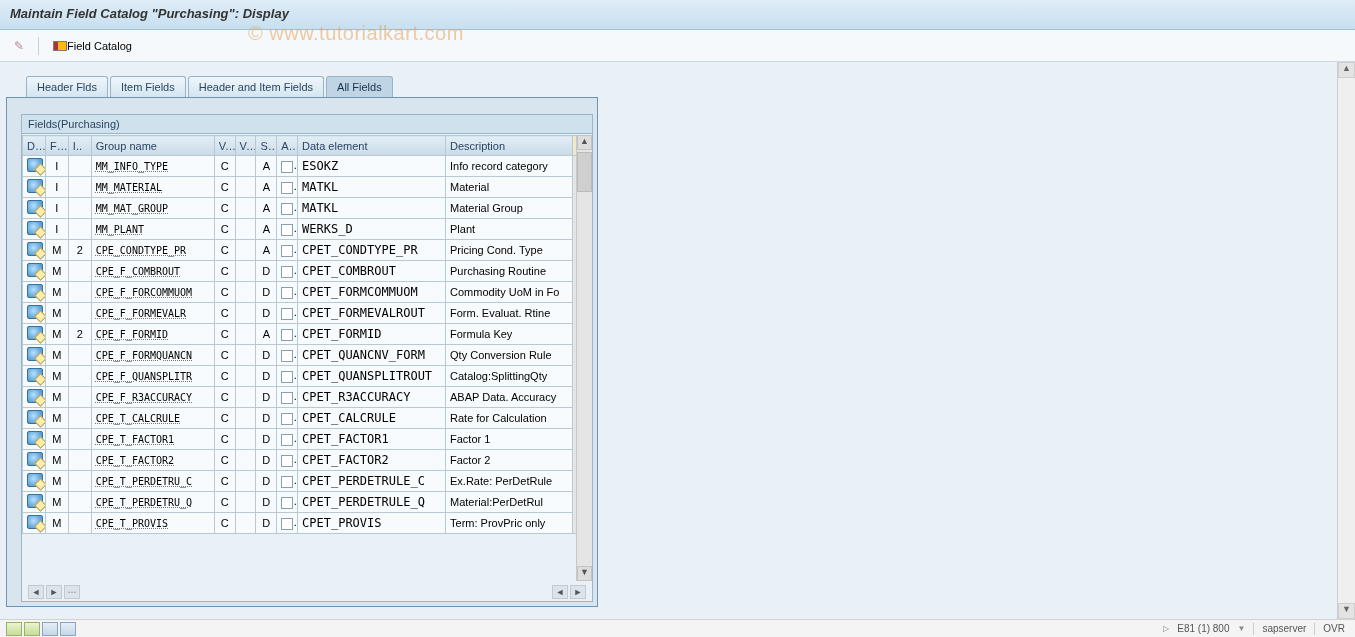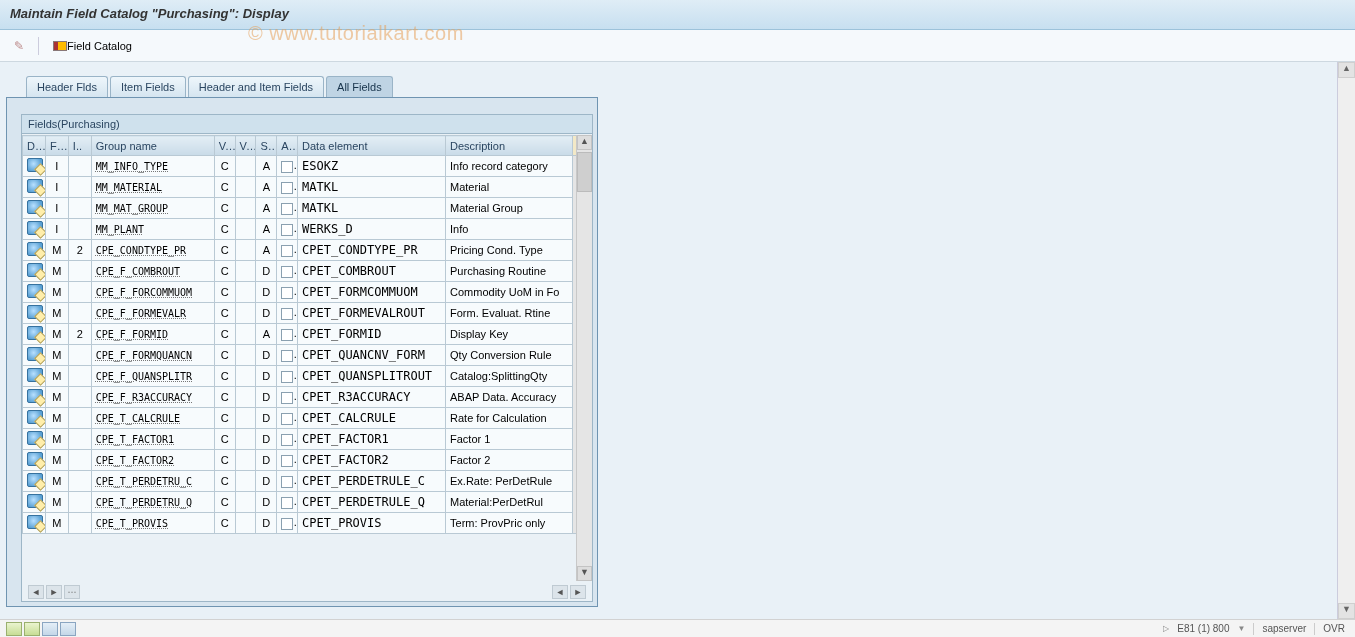--- a/index.html
+++ b/index.html
@@ -285,21 +285,21 @@
               <tr>
                 <td class="center"><span class="row-icon"></span></td>
                 <td class="center">I</td>
                 <td class="center"></td>
                 <td class="fieldname"><span>MM_PLANT</span></td>
                 <td class="center">C</td>
                 <td class="center"></td>
                 <td class="center">A</td>
                 <td class="center"><span class="cb"></span></td>
                 <td class="dataelem">WERKS_D</td>
-                <td>Info</td>
+                <td>Plant</td>
               </tr>
               <tr>
                 <td class="center"><span class="row-icon"></span></td>
                 <td class="center">M</td>
                 <td class="center">2</td>
                 <td class="fieldname"><span>CPE_CONDTYPE_PR</span></td>
                 <td class="center">C</td>
                 <td class="center"></td>
                 <td class="center">A</td>
                 <td class="center"><span class="cb"></span></td>
@@ -345,21 +345,21 @@
               <tr>
                 <td class="center"><span class="row-icon"></span></td>
                 <td class="center">M</td>
                 <td class="center">2</td>
                 <td class="fieldname"><span>CPE_F_FORMID</span></td>
                 <td class="center">C</td>
                 <td class="center"></td>
                 <td class="center">A</td>
                 <td class="center"><span class="cb"></span></td>
                 <td class="dataelem">CPET_FORMID</td>
-                <td>Display Key</td>
+                <td>Formula Key</td>
               </tr>
               <tr>
                 <td class="center"><span class="row-icon"></span></td>
                 <td class="center">M</td>
                 <td class="center"></td>
                 <td class="fieldname"><span>CPE_F_FORMQUANCN</span></td>
                 <td class="center">C</td>
                 <td class="center"></td>
                 <td class="center">D</td>
                 <td class="center"><span class="cb"></span></td>

